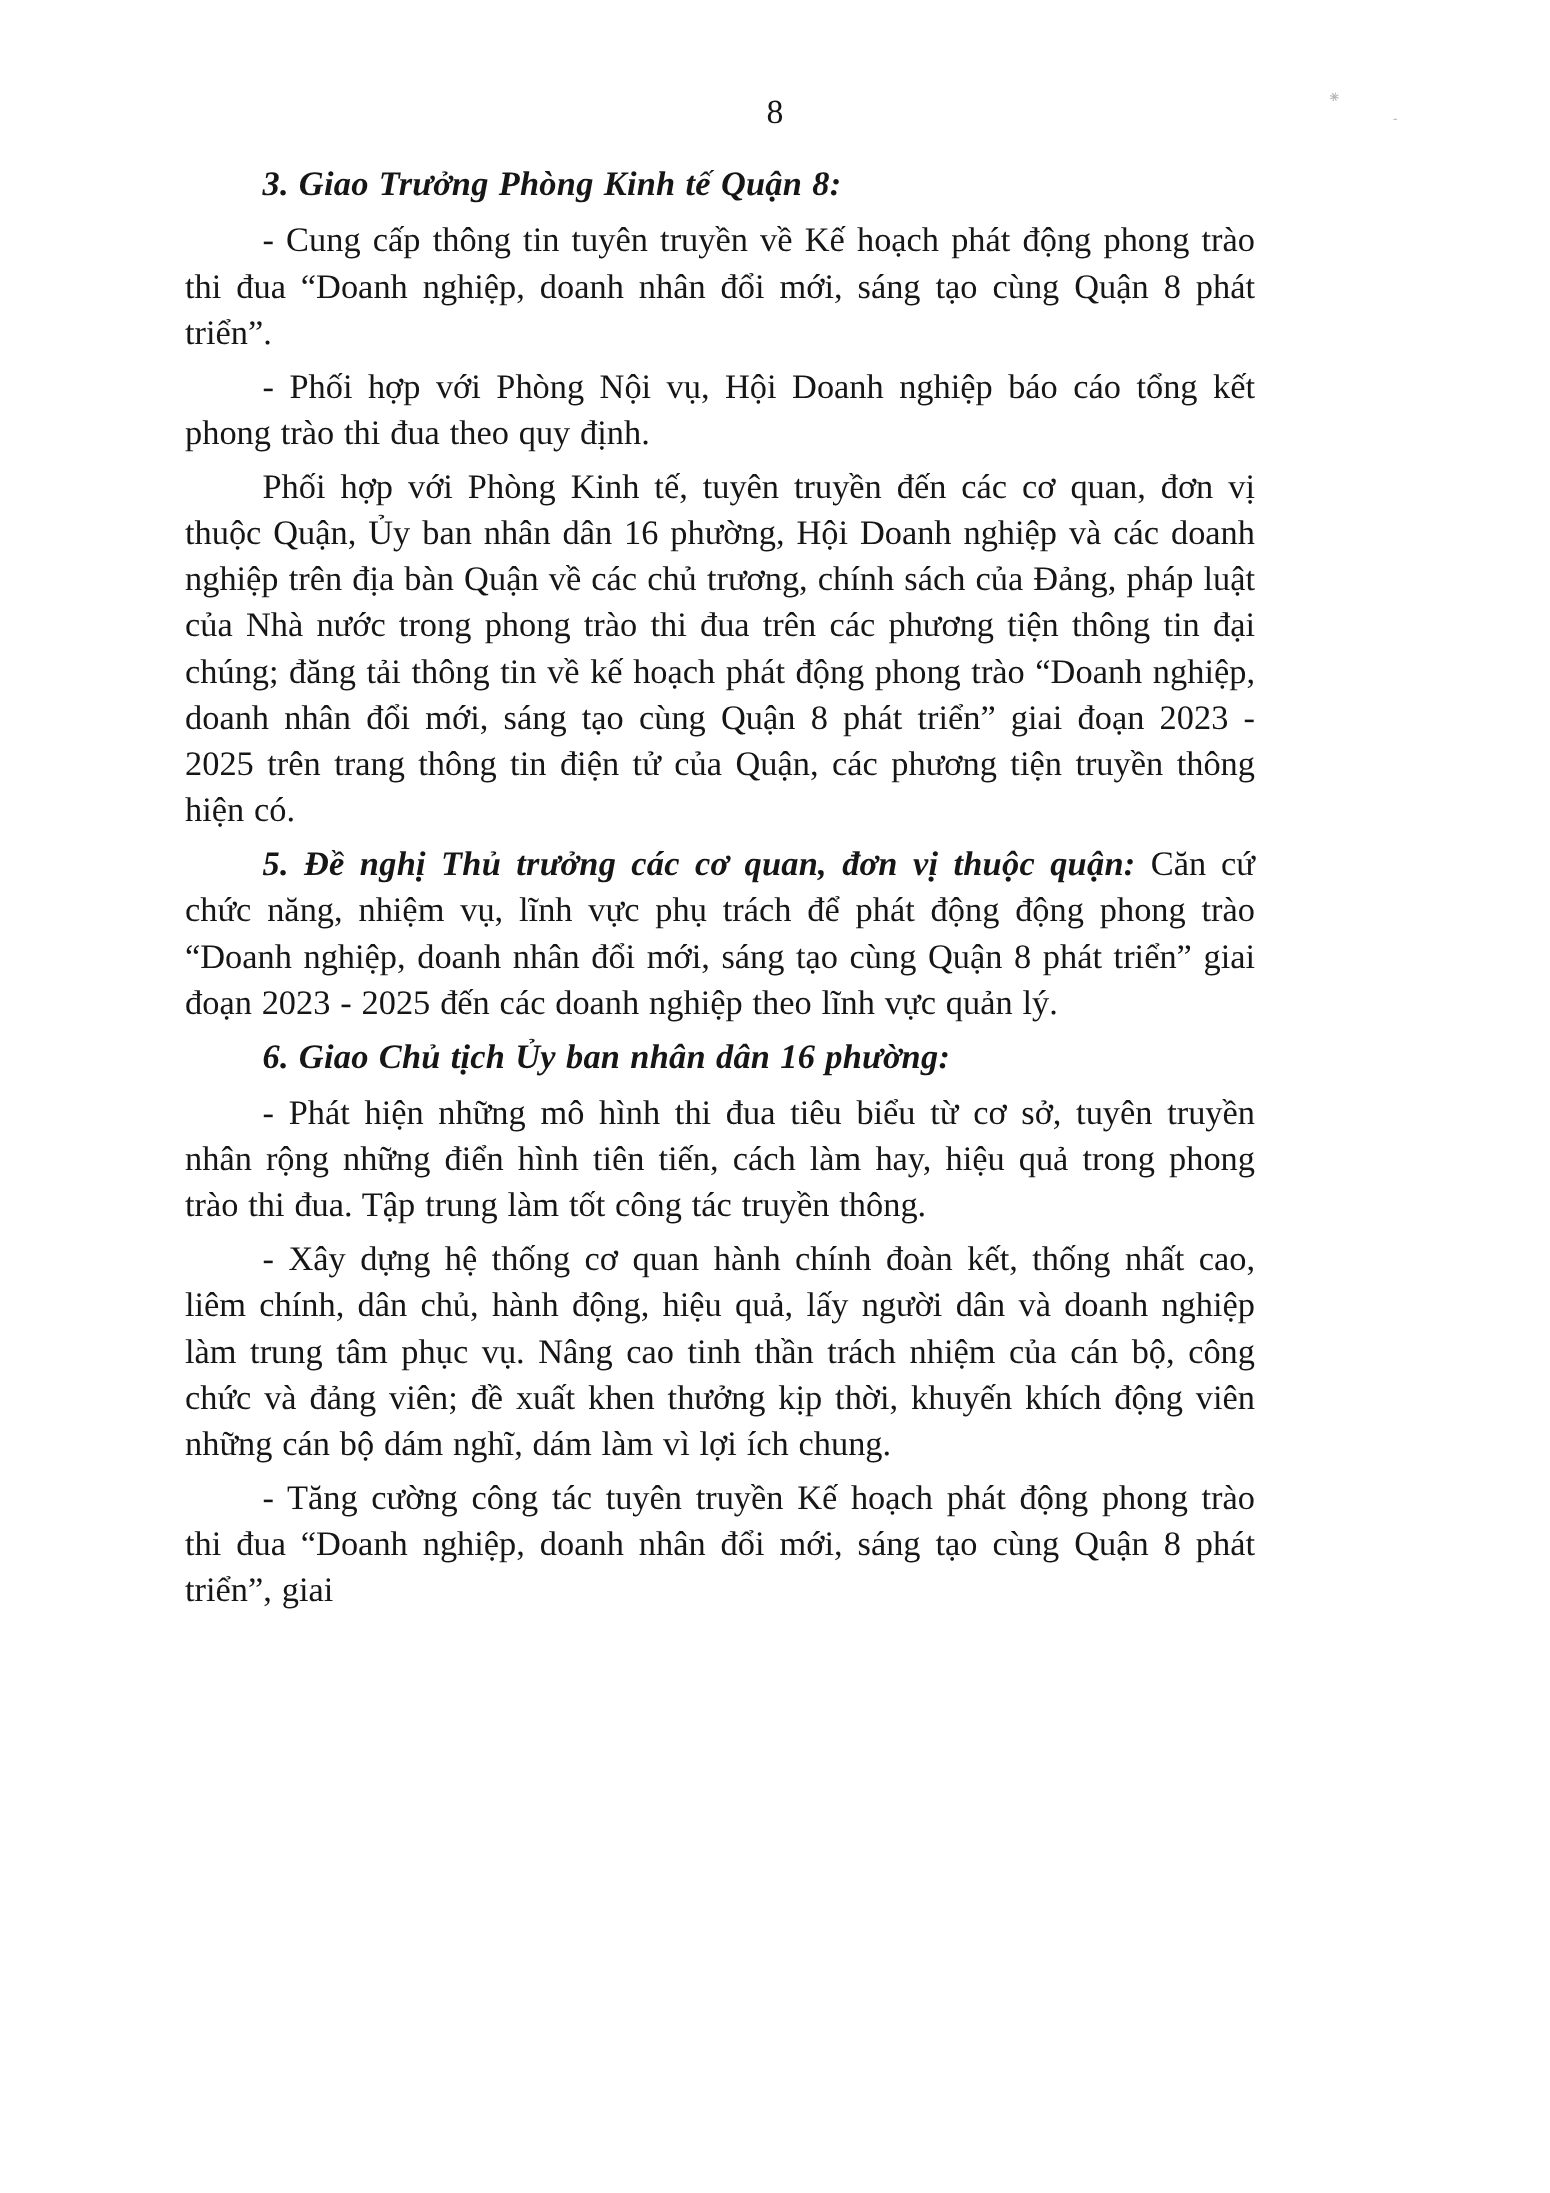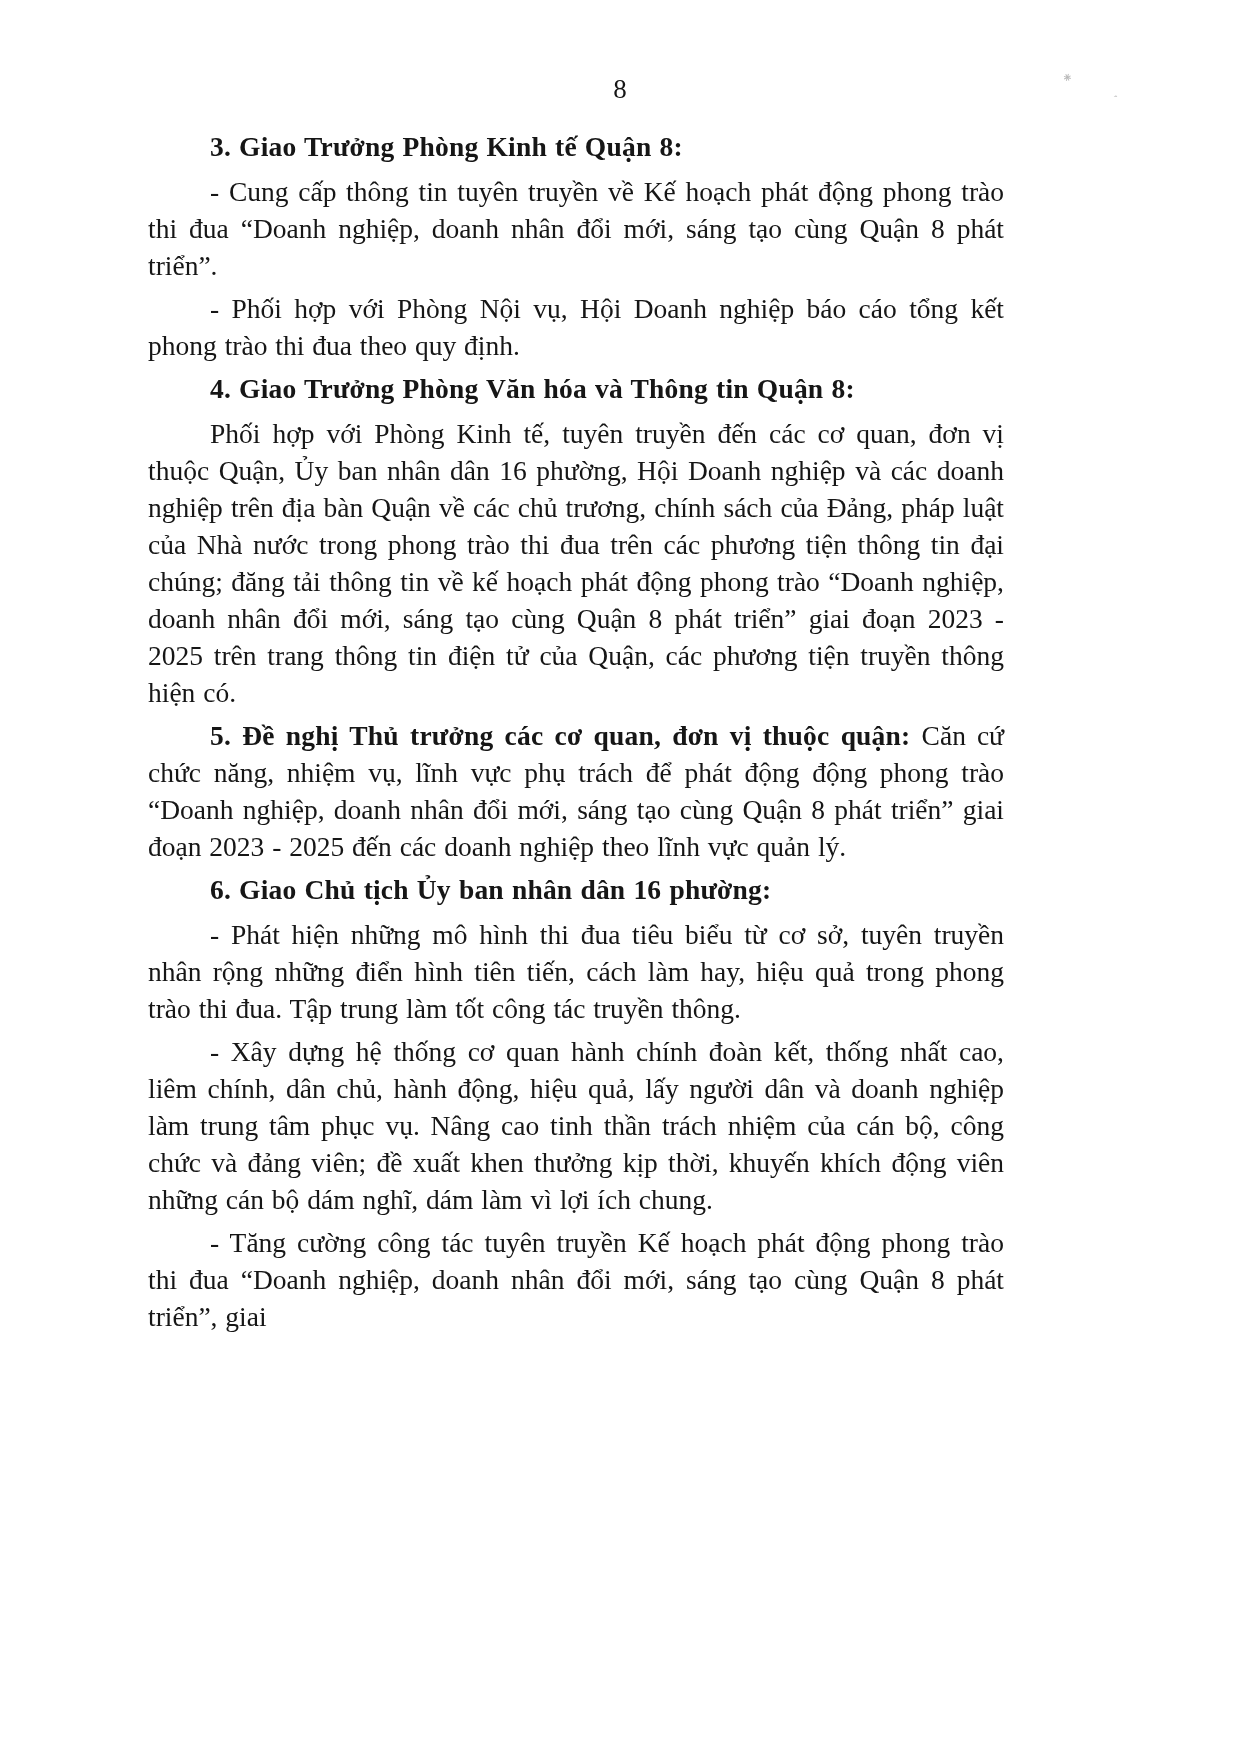--- a/index.html
+++ b/index.html
@@ -35,21 +35,21 @@
   }
   .para.noindent{text-indent:0;}
   .para.heading{
     font-weight:bold;
     text-align:left;
     margin-top:6px;
     margin-bottom:8px;
     letter-spacing:.2px;
   }
   .para.mixed{margin-top:4px;}
-  .bold{font-weight:bold;letter-spacing:.2px;}
+  .bold{font-weight:bold;letter-spacing:.2px;font-style:italic;}
   .artifact{
     position:absolute;
     color:#b9b9b9;
     font-size:14px;
     transform:rotate(18deg);
     user-select:none;
   }
   .a1{top:66px;left:1064px;}
   .a2{top:92px;left:1110px;transform:rotate(40deg);}
 </style>
@@ -59,21 +59,20 @@
 <div class="page">
   <div class="page-number">8</div>
 
   <span class="artifact a1">⁕</span>
   <span class="artifact a2">ˊ</span>
 
   <div class="doc-body" id="doc-body">
       <p class="para heading"><span class="bold">3. Giao Trưởng Phòng Kinh tế Quận 8:</span></p>
       <p class="para body"><span>- Cung cấp thông tin tuyên truyền về Kế hoạch phát động phong trào thi đua “Doanh nghiệp, doanh nhân đổi mới, sáng tạo cùng Quận 8 phát triển”.</span></p>
       <p class="para body"><span>- Phối hợp với Phòng Nội vụ, Hội Doanh nghiệp báo cáo tổng kết phong trào thi đua theo quy định.</span></p>
-      <p class="para heading"><span class="bold">4. Giao Trưởng Phòng Văn hóa và Thông tin Quận 8:</span></p>
       <p class="para body"><span>Phối hợp với Phòng Kinh tế, tuyên truyền đến các cơ quan, đơn vị thuộc Quận, Ủy ban nhân dân 16 phường, Hội Doanh nghiệp và các doanh nghiệp trên địa bàn Quận về các chủ trương, chính sách của Đảng, pháp luật của Nhà nước trong phong trào thi đua trên các phương tiện thông tin đại chúng; đăng tải thông tin về kế hoạch phát động phong trào “Doanh nghiệp, doanh nhân đổi mới, sáng tạo cùng Quận 8 phát triển” giai đoạn 2023 - 2025 trên trang thông tin điện tử của Quận, các phương tiện truyền thông hiện có.</span></p>
       <p class="para mixed"><span class="bold">5. Đề nghị Thủ trưởng các cơ quan, đơn vị thuộc quận: </span><span>Căn cứ chức năng, nhiệm vụ, lĩnh vực phụ trách để phát động động phong trào “Doanh nghiệp, doanh nhân đổi mới, sáng tạo cùng Quận 8 phát triển” giai đoạn 2023 - 2025 đến các doanh nghiệp theo lĩnh vực quản lý.</span></p>
       <p class="para heading"><span class="bold">6. Giao Chủ tịch Ủy ban nhân dân 16 phường:</span></p>
       <p class="para body"><span>- Phát hiện những mô hình thi đua tiêu biểu từ cơ sở, tuyên truyền nhân rộng những điển hình tiên tiến, cách làm hay, hiệu quả trong phong trào thi đua. Tập trung làm tốt công tác truyền thông.</span></p>
       <p class="para body"><span>- Xây dựng hệ thống cơ quan hành chính đoàn kết, thống nhất cao, liêm chính, dân chủ, hành động, hiệu quả, lấy người dân và doanh nghiệp làm trung tâm phục vụ. Nâng cao tinh thần trách nhiệm của cán bộ, công chức và đảng viên; đề xuất khen thưởng kịp thời, khuyến khích động viên những cán bộ dám nghĩ, dám làm vì lợi ích chung.</span></p>
       <p class="para body"><span>- Tăng cường công tác tuyên truyền Kế hoạch phát động phong trào thi đua “Doanh nghiệp, doanh nhân đổi mới, sáng tạo cùng Quận 8 phát triển”, giai</span></p>
     </div>
 </div>
 
 </body></html>

